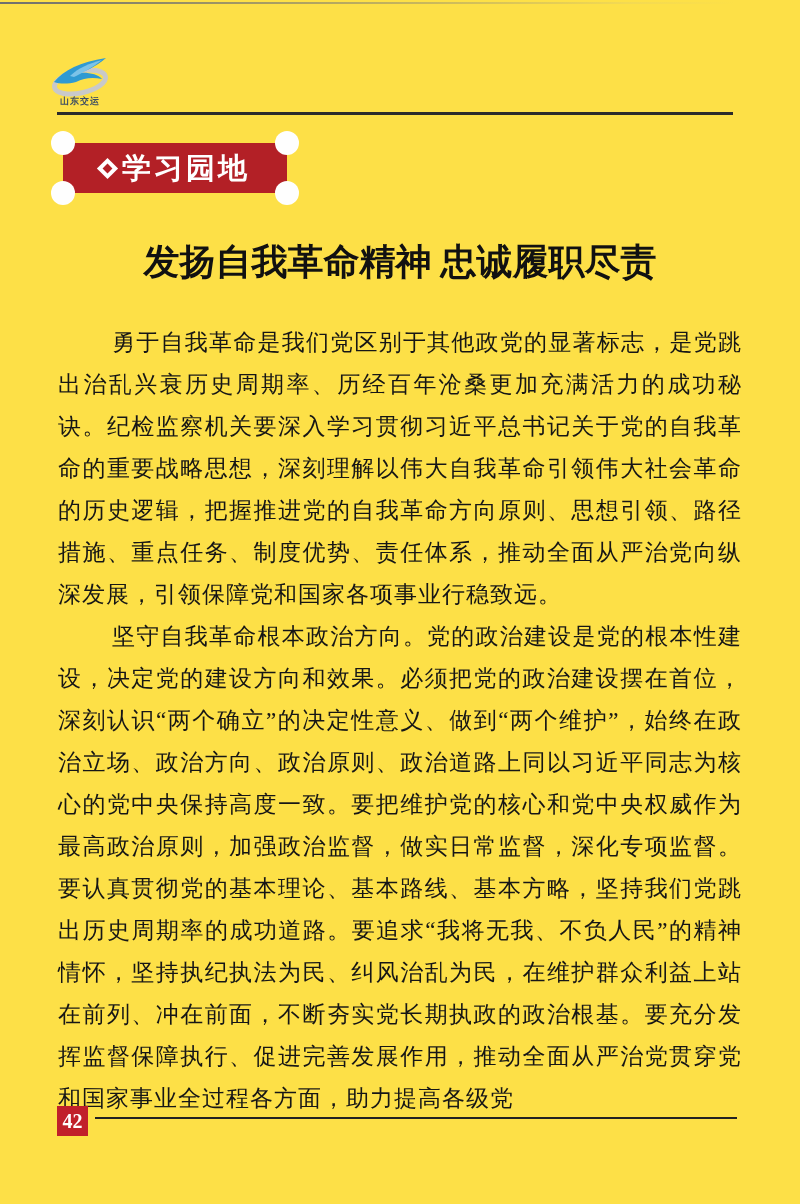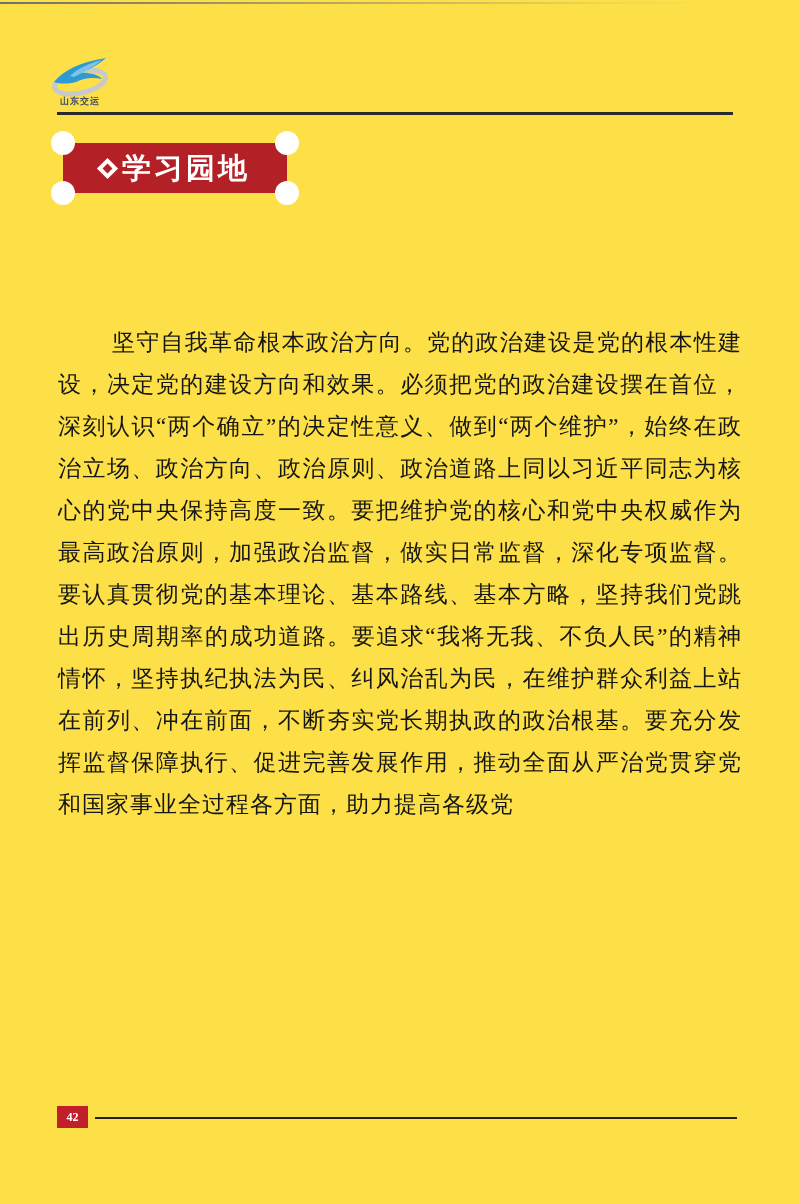--- a/index.html
+++ b/index.html
@@ -126,24 +126,24 @@
   }
   .article-body p {
     text-indent: 54px;
     letter-spacing: 1px;
   }
 
   
   .page-num {
     position: absolute;
     left: 57px; top: 1106px;
-    width: 31px; height: 22px;
+    width: 31px; height: 30px;
     background: #c1202a;
     color: #ffffff;
-    font-size: 12px;
+    font-size: 20px;
     font-weight: bold;
     display: flex;
     align-items: center;
     justify-content: center;
   }
   .footer-rule {
     position: absolute;
     left: 95px; top: 1117px;
     width: 642px; height: 2px;
     background: #222222;
@@ -170,21 +170,23 @@
     <span class="notch tl"></span>
     <span class="notch tr"></span>
     <span class="notch bl"></span>
     <span class="notch br"></span>
     <span class="banner-inner">
       <span class="diamond"></span>
       <span class="banner-label">学习园地</span>
     </span>
   </div>
 
+  <h1 class="article-title">发扬自我革命精神 忠诚履职尽责</h1>
 
   <div class="article-body">
+    <p>勇于自我革命是我们党区别于其他政党的显著标志，是党跳出治乱兴衰历史周期率、历经百年沧桑更加充满活力的成功秘诀。纪检监察机关要深入学习贯彻习近平总书记关于党的自我革命的重要战略思想，深刻理解以伟大自我革命引领伟大社会革命的历史逻辑，把握推进党的自我革命方向原则、思想引领、路径措施、重点任务、制度优势、责任体系，推动全面从严治党向纵深发展，引领保障党和国家各项事业行稳致远。</p>
     <p>坚守自我革命根本政治方向。党的政治建设是党的根本性建设，决定党的建设方向和效果。必须把党的政治建设摆在首位，深刻认识“两个确立”的决定性意义、做到“两个维护”，始终在政治立场、政治方向、政治原则、政治道路上同以习近平同志为核心的党中央保持高度一致。要把维护党的核心和党中央权威作为最高政治原则，加强政治监督，做实日常监督，深化专项监督。要认真贯彻党的基本理论、基本路线、基本方略，坚持我们党跳出历史周期率的成功道路。要追求“我将无我、不负人民”的精神情怀，坚持执纪执法为民、纠风治乱为民，在维护群众利益上站在前列、冲在前面，不断夯实党长期执政的政治根基。要充分发挥监督保障执行、促进完善发展作用，推动全面从严治党贯穿党和国家事业全过程各方面，助力提高各级党</p>
   </div>
 
   <div class="page-num">42</div>
   <div class="footer-rule"></div>
 
 </div>
 
 </body></html>

